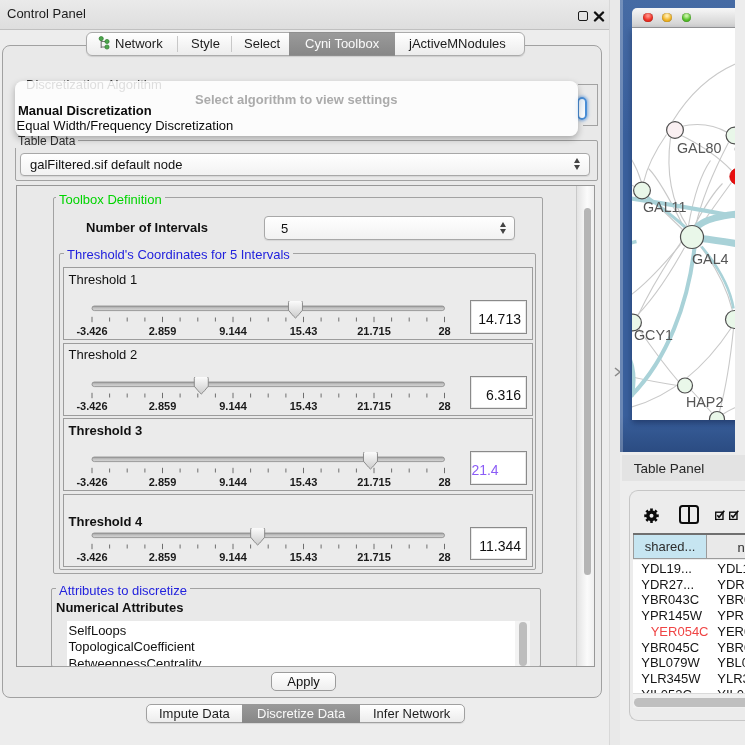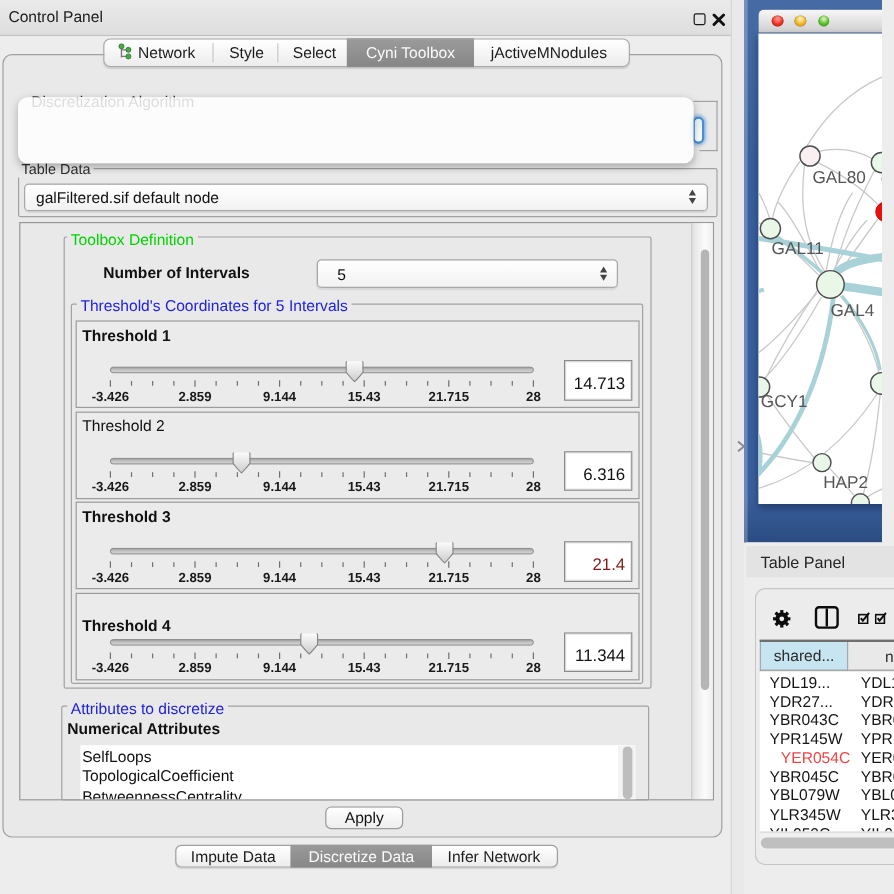--- a/index.html
+++ b/index.html
@@ -64,21 +64,21 @@
   <div class="ab bold" style="left:86px;top:220px;font-size:13px;color:#111">Number of Intervals</div>
   <div class="combo" style="left:264px;top:216px;width:251px;height:24px"></div>
   <div class="ab" style="left:281px;top:221px;font-size:13px;color:#111">5</div>
   <div class="arr" style="left:500px;top:221.5px;border-left:3.5px solid transparent;border-right:3.5px solid transparent;border-bottom:5px solid #444"></div>
   <div class="arr" style="left:500px;top:228.5px;border-left:3.5px solid transparent;border-right:3.5px solid transparent;border-top:5px solid #444"></div>
 
   <div class="grp" style="left:59px;top:253px;width:477px;height:317px"></div>
   <div class="gtitle" style="left:64px;top:247px;font-size:13px;color:#2222dd">Threshold's Coordinates for 5 Intervals</div>
 
   <div class="ab" style="left:63px;top:267px;width:469.5px;height:73px;background:#ebebeb;border:1px solid #9c9c9c">
-  <div style="position:absolute;left:4.5px;top:3.5px;font-size:13px;font-weight:bold;color:#111">Threshold 1</div>
+  <div style="position:absolute;left:4.5px;top:3.5px;font-size:13px;font-weight:normal;color:#111">Threshold 1</div>
   <svg style="position:absolute;left:21px;top:33px" width="378" height="30" viewBox="0 0 378 30">
     <defs>
             <linearGradient id="tg0" x1="0" y1="0" x2="0" y2="1">
               <stop offset="0" stop-color="#9a9a9a"></stop>
               <stop offset="0.45" stop-color="#c2c2c2"></stop>
               <stop offset="1" stop-color="#d6d6d6"></stop>
             </linearGradient>
     <linearGradient id="th0" x1="0" y1="0" x2="0" y2="1">
               <stop offset="0" stop-color="#ffffff"></stop>
               <stop offset="1" stop-color="#cccccc"></stop>
@@ -139,21 +139,21 @@
     <rect x="7.0" y="5" width="352.5" height="4.6" rx="2.3" fill="url(#tg2)" stroke="#898989" stroke-width="0.8"></rect>
     <path d="M 7.0 15.8 V 21.2 M 24.6 16.5 V 20.5 M 42.2 16.5 V 20.5 M 59.9 16.5 V 20.5 M 77.5 15.8 V 21.2 M 95.1 16.5 V 20.5 M 112.8 16.5 V 20.5 M 130.4 16.5 V 20.5 M 148.0 15.8 V 21.2 M 165.6 16.5 V 20.5 M 183.2 16.5 V 20.5 M 200.9 16.5 V 20.5 M 218.5 15.8 V 21.2 M 236.1 16.5 V 20.5 M 253.8 16.5 V 20.5 M 271.4 16.5 V 20.5 M 289.0 15.8 V 21.2 M 306.6 16.5 V 20.5 M 324.2 16.5 V 20.5 M 341.9 16.5 V 20.5 M 359.5 15.8 V 21.2" stroke="#6e6e6e" stroke-width="1"></path>
     <path d="M 285.47 17 Q 283.67 15.5 281.97 13.4 L 278.47 9.2 L 278.47 1.6 Q 278.47 -1.4 281.47 -1.4 L 289.47 -1.4 Q 292.47 -1.4 292.47 1.6 L 292.47 9.2 L 288.97 13.4 Q 287.27 15.5 285.47 17 Z" fill="url(#th2)" stroke="#818181" stroke-width="0.9"></path>
   </svg>
   <span style="position:absolute;left:28.0px;top:56.5px;transform:translateX(-50%);font-size:11px;font-weight:bold;color:#1a1a1a">-3.426</span>
   <span style="position:absolute;left:98.5px;top:56.5px;transform:translateX(-50%);font-size:11px;font-weight:bold;color:#1a1a1a">2.859</span>
   <span style="position:absolute;left:169.0px;top:56.5px;transform:translateX(-50%);font-size:11px;font-weight:bold;color:#1a1a1a">9.144</span>
   <span style="position:absolute;left:239.5px;top:56.5px;transform:translateX(-50%);font-size:11px;font-weight:bold;color:#1a1a1a">15.43</span>
   <span style="position:absolute;left:310.0px;top:56.5px;transform:translateX(-50%);font-size:11px;font-weight:bold;color:#1a1a1a">21.715</span>
   <span style="position:absolute;left:380.5px;top:56.5px;transform:translateX(-50%);font-size:11px;font-weight:bold;color:#1a1a1a">28</span>
-  <div style="position:absolute;left:406.4px;top:32.4px;width:56.6px;height:33.5px;background:#fff;border:1px solid #8a8a8a;box-shadow:inset 0 0 0 1px #e8e8e8;font-size:14px;color:#7f1d1d;text-align:right;padding:10px 5px 0 0">21.4</div>
+  <div style="position:absolute;left:406.4px;top:32.4px;width:56.6px;height:33.5px;background:#fff;border:1px solid #8a8a8a;box-shadow:inset 0 0 0 1px #e8e8e8;font-size:14px;color:#8b5cf6;padding:10px 5px 0 0">21.4</div>
 </div>
 <div class="ab" style="left:63px;top:493.5px;width:469.5px;height:73px;background:#ebebeb;border:1px solid #9c9c9c">
   <div style="position:absolute;left:4.5px;top:19px;font-size:13px;font-weight:bold;color:#111">Threshold 4</div>
   <svg style="position:absolute;left:21px;top:33px" width="378" height="30" viewBox="0 0 378 30">
     <defs>
             <linearGradient id="tg3" x1="0" y1="0" x2="0" y2="1">
               <stop offset="0" stop-color="#9a9a9a"></stop>
               <stop offset="0.45" stop-color="#c2c2c2"></stop>
               <stop offset="1" stop-color="#d6d6d6"></stop>
             </linearGradient>
@@ -190,20 +190,25 @@
 
   <div class="ab" style="left:145.6px;top:704px;width:319.6px;height:19.4px;background:linear-gradient(#ffffff,#ececec);border:1px solid #a0a0a0;border-radius:5px;box-shadow:0 1px 1px rgba(0,0,0,0.1)"></div>
   <div class="ab" style="left:242.3px;top:704px;width:118.2px;height:19.4px;background:linear-gradient(#9a9a9a,#878787)"></div>
   <div class="ab" style="left:159px;top:706px;font-size:13px;color:#1c1c1c">Impute Data</div>
   <div class="ab" style="left:257px;top:706px;font-size:13px;color:#fafafa">Discretize Data</div>
   <div class="ab" style="left:373px;top:706px;font-size:13px;color:#1c1c1c">Infer Network</div>
 </div>
 
 <div class="ab" style="left:26px;top:76.5px;font-size:13px;color:#2f2f2f">Discretization Algorithm</div>
 <div class="ab" style="left:15px;top:81px;width:562.5px;height:55px;background:rgba(255,255,255,0.84);border-radius:8px;box-shadow:0 3px 7px rgba(0,0,0,0.28)"></div>
+<div class="ab" style="left:15px;top:81px;width:562.5px;height:55px;border-radius:8px;overflow:hidden">
+  <div style="position:absolute;left:0;top:10.5px;width:562.5px;text-align:center;font-size:13px;font-weight:bold;color:#ababab">Select algorithm to view settings</div>
+  <div style="position:absolute;left:3px;top:21.5px;font-size:13px;font-weight:bold;color:#0b0b0b">Manual Discretization</div>
+  <div style="position:absolute;left:1.5px;top:37px;font-size:13px;color:#0b0b0b">Equal Width/Frequency Discretization</div>
+</div>
 
 <div class="ab" style="left:609px;top:0;width:11px;height:745px;background:#e9e9e9;border-left:1px solid #d8d8d8"></div>
 <svg class="ab" style="left:613px;top:367px" width="9" height="10" viewBox="0 0 9 10">
       <path d="M2 1 L7 5 L2 9" fill="none" stroke="#8a8a8a" stroke-width="1.6"></path>
     </svg>
 
 <div class="ab" id="net" style="left:620px;top:0;width:115px;height:452px;background:linear-gradient(90deg,#64819f,#395f9c 45%);overflow:hidden">
   <div class="ab" style="left:0;top:0;width:125px;height:452px;background:linear-gradient(#466ba4,#395f9c 30%,#395f9c 92%,#2b4c82)"></div>
   <div class="ab" style="left:0;top:0;width:2.5px;height:452px;background:rgba(255,255,255,0.25)"></div>
 

